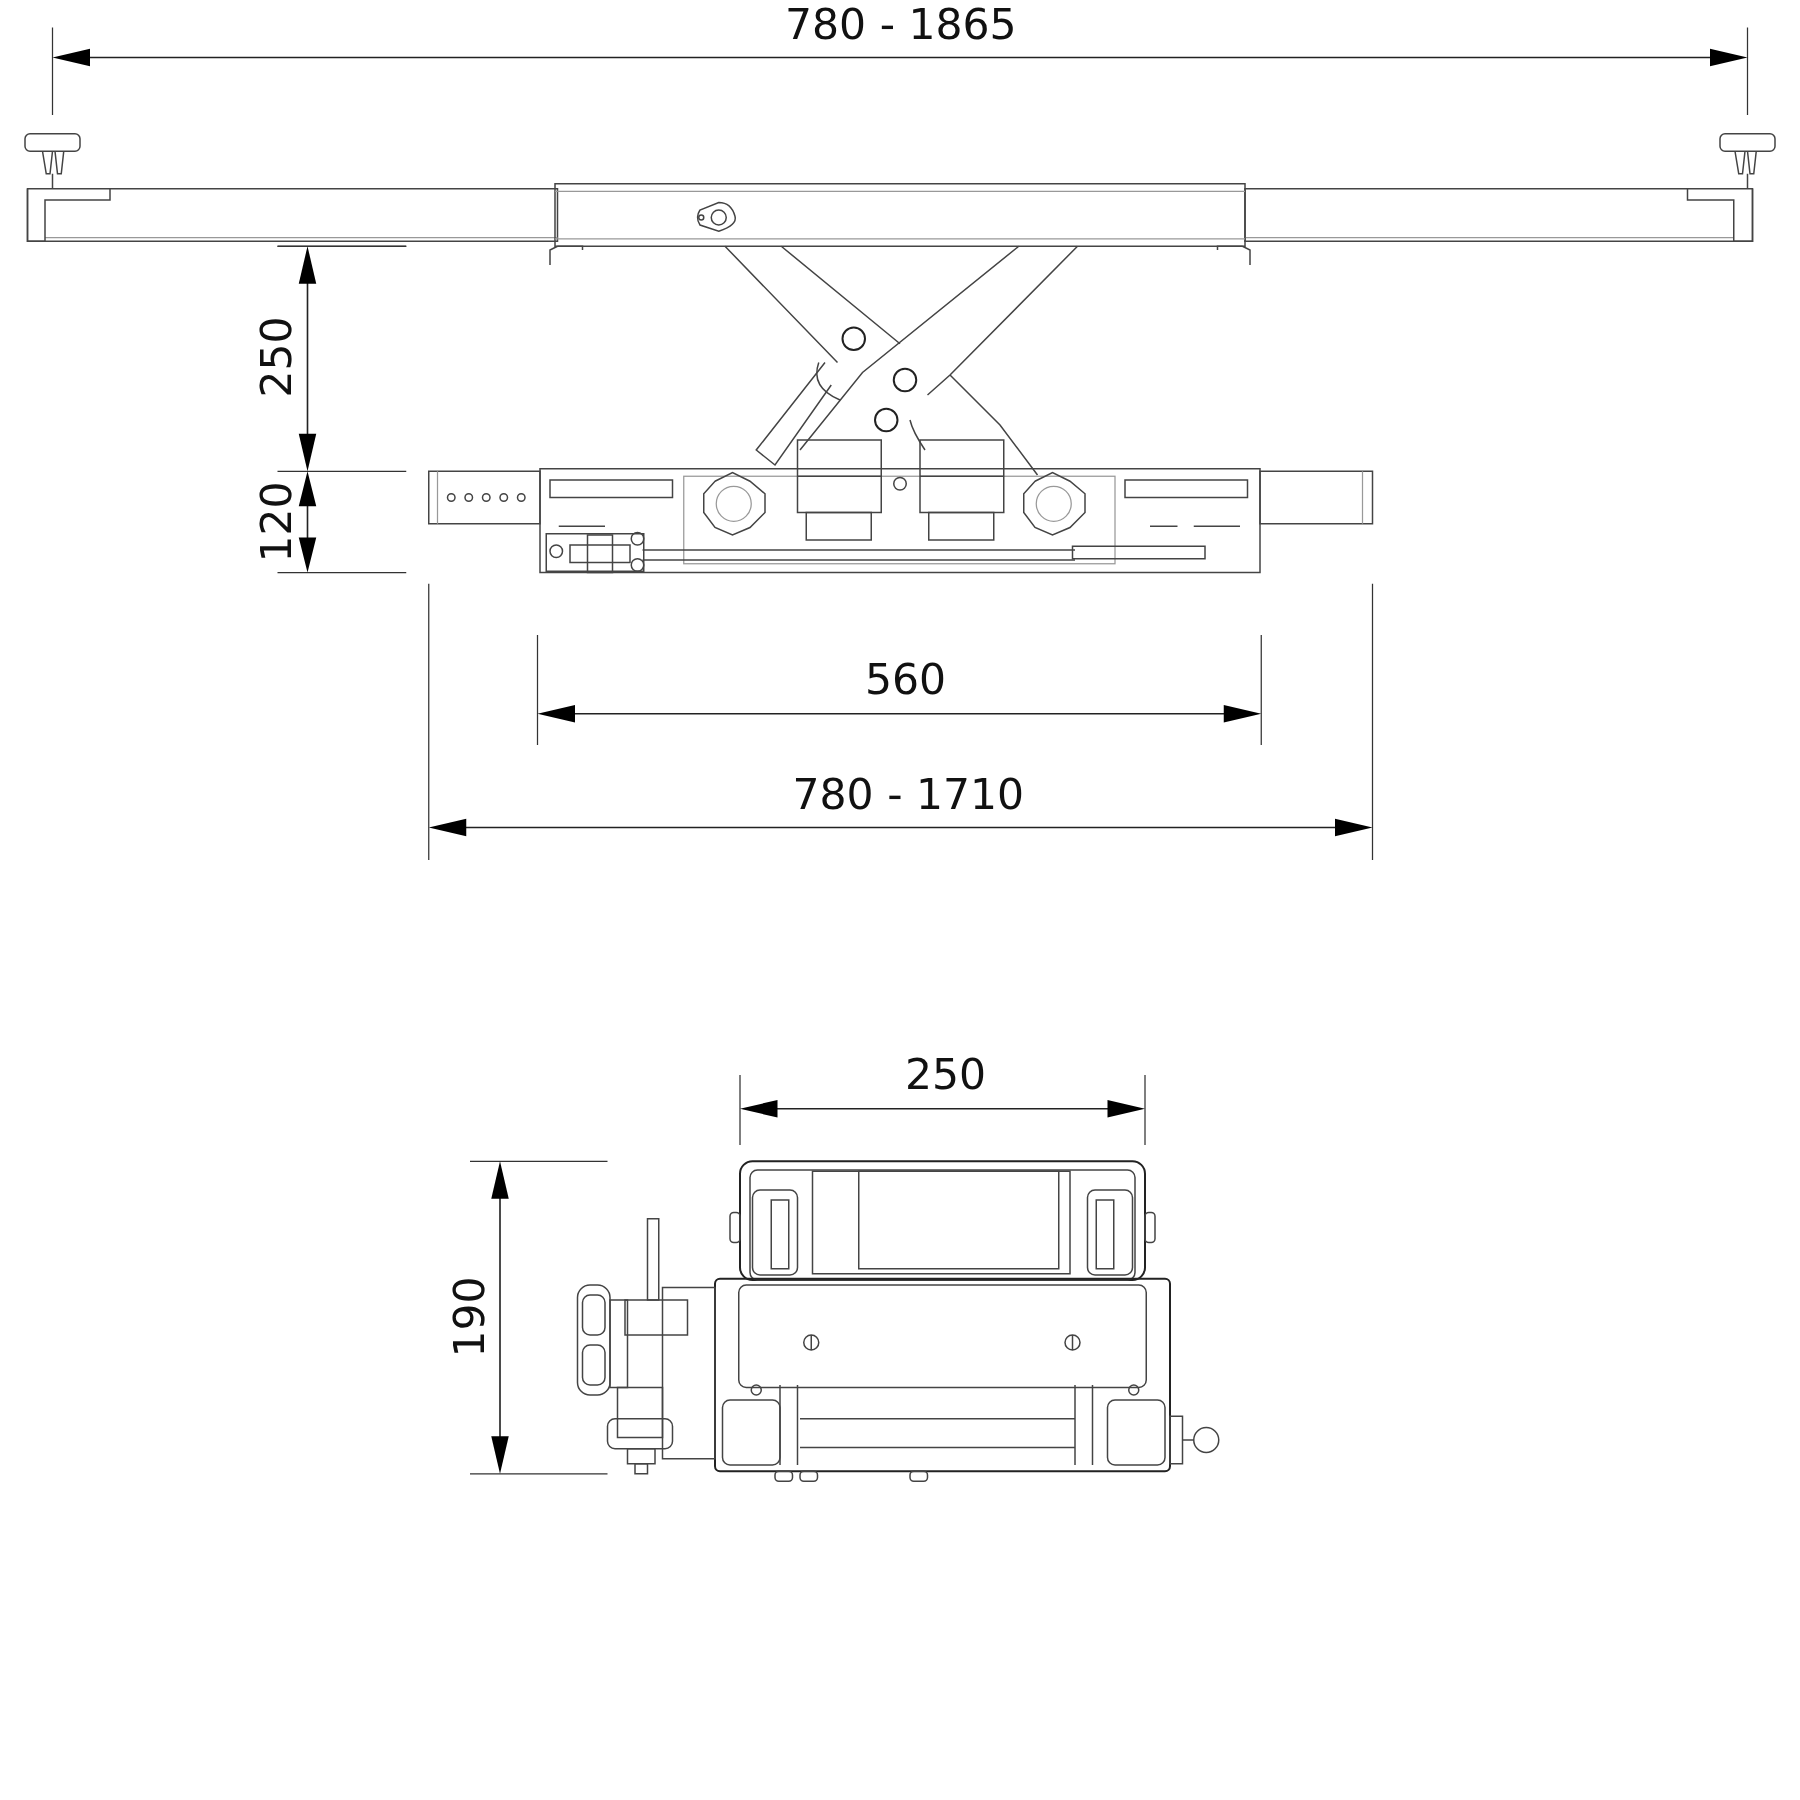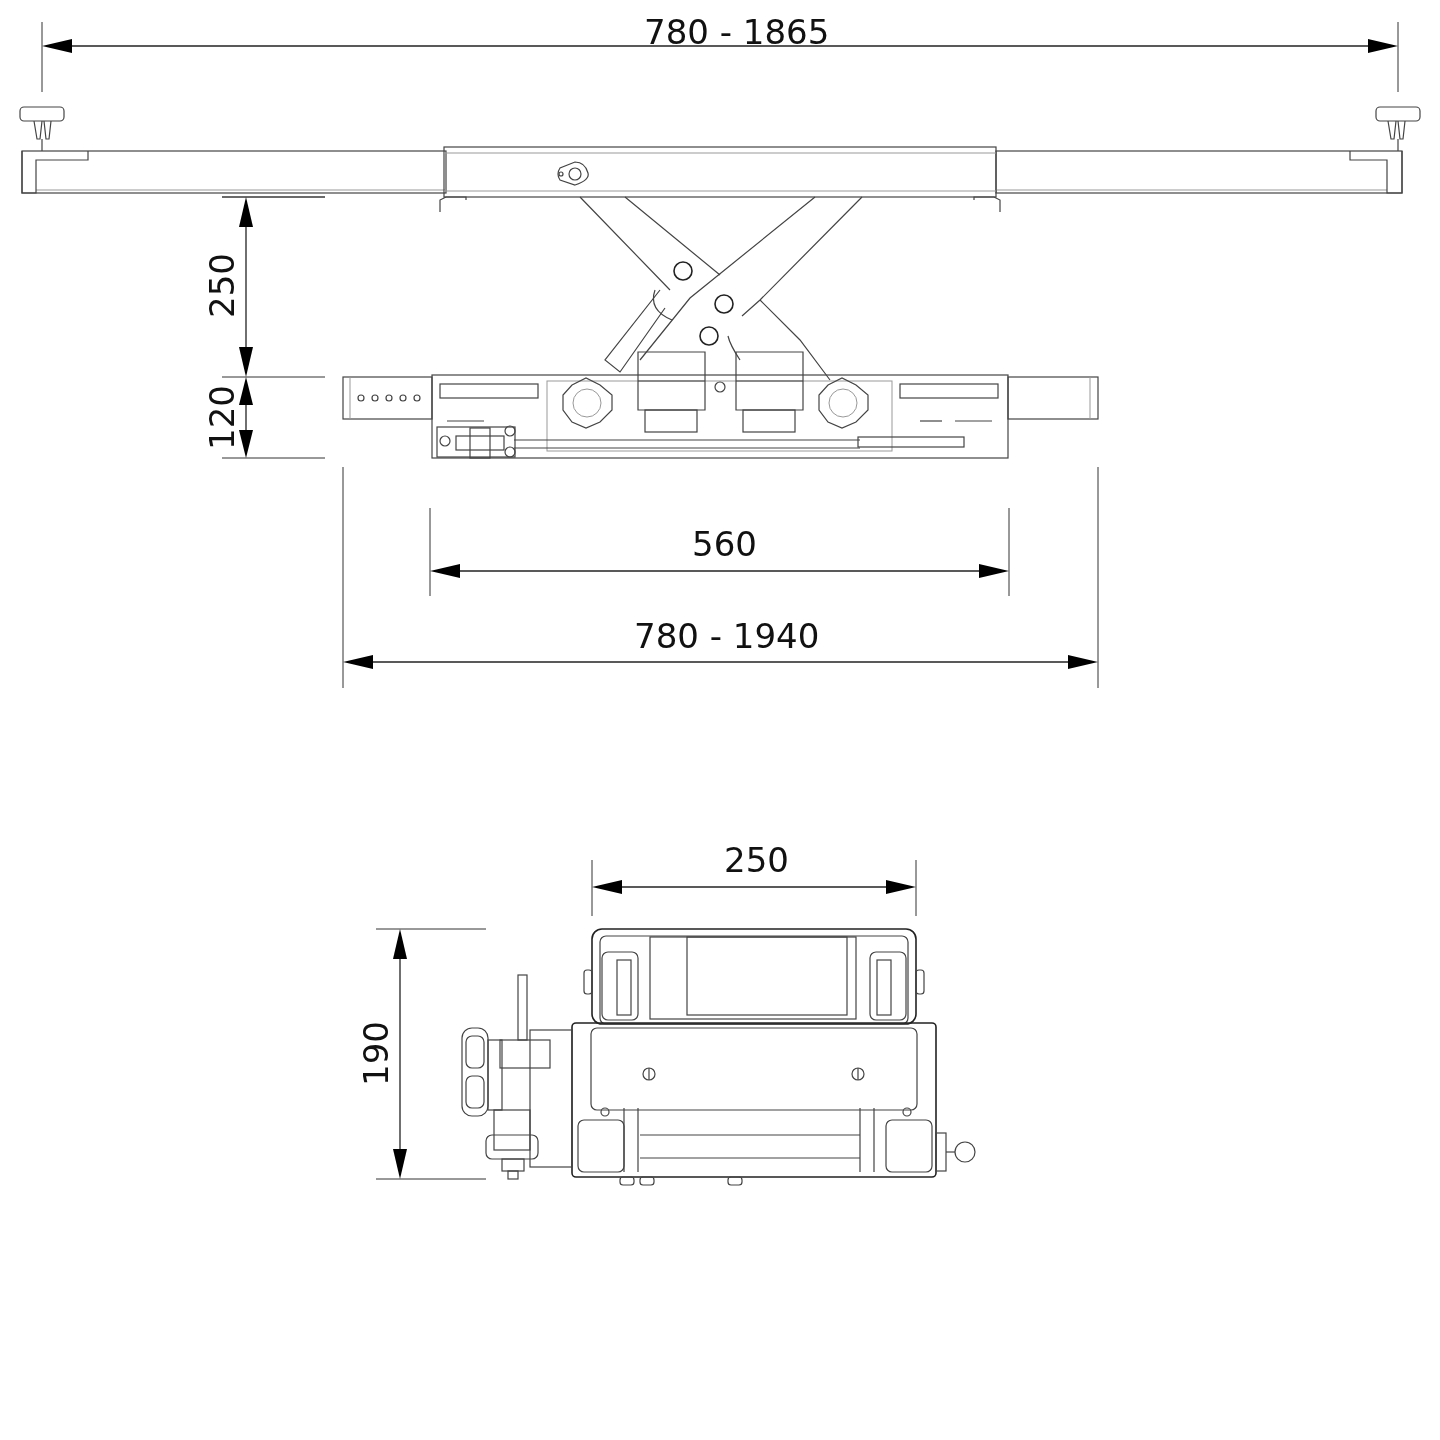--- a/index.html
+++ b/index.html
@@ -211,19 +211,19 @@
     <rect class="part" x="466" y="1036" width="18" height="32" rx="6"></rect>
     <rect class="part" x="466" y="1076" width="18" height="32" rx="6"></rect>
     <rect class="part" x="488" y="1040" width="14" height="70"></rect>
     <rect class="part" x="494" y="1110" width="36" height="40"></rect>
     <rect class="part" x="486" y="1135" width="52" height="24" rx="6"></rect>
     <rect class="part" x="502" y="1159" width="22" height="12"></rect>
     <rect class="part" x="508" y="1171" width="10" height="8"></rect>
   </g>
 </svg>
 
-<div class="lbl" style="left:644px; top:0px;margin-top:12px;">780 - 1865</div>
+<div class="lbl" style="left:628px; top:0px;">780 - 1865</div>
 <div class="lbl rot" style="left:190px; top:266px; width:64px; text-align:center;">250</div>
 <div class="lbl rot" style="left:190px; top:398px; width:64px; text-align:center;">120</div>
 <div class="lbl" style="left:692px; top:524px;">560</div>
-<div class="lbl" style="left:634px; top:616px;">780 - 1940</div>
+<div class="lbl" style="left:634px; top:616px;">780 - 1710</div>
 <div class="lbl" style="left:724px; top:840px;">250</div>
 <div class="lbl rot" style="left:344px; top:1034px; width:64px; text-align:center;">190</div>
 
 </body></html>

